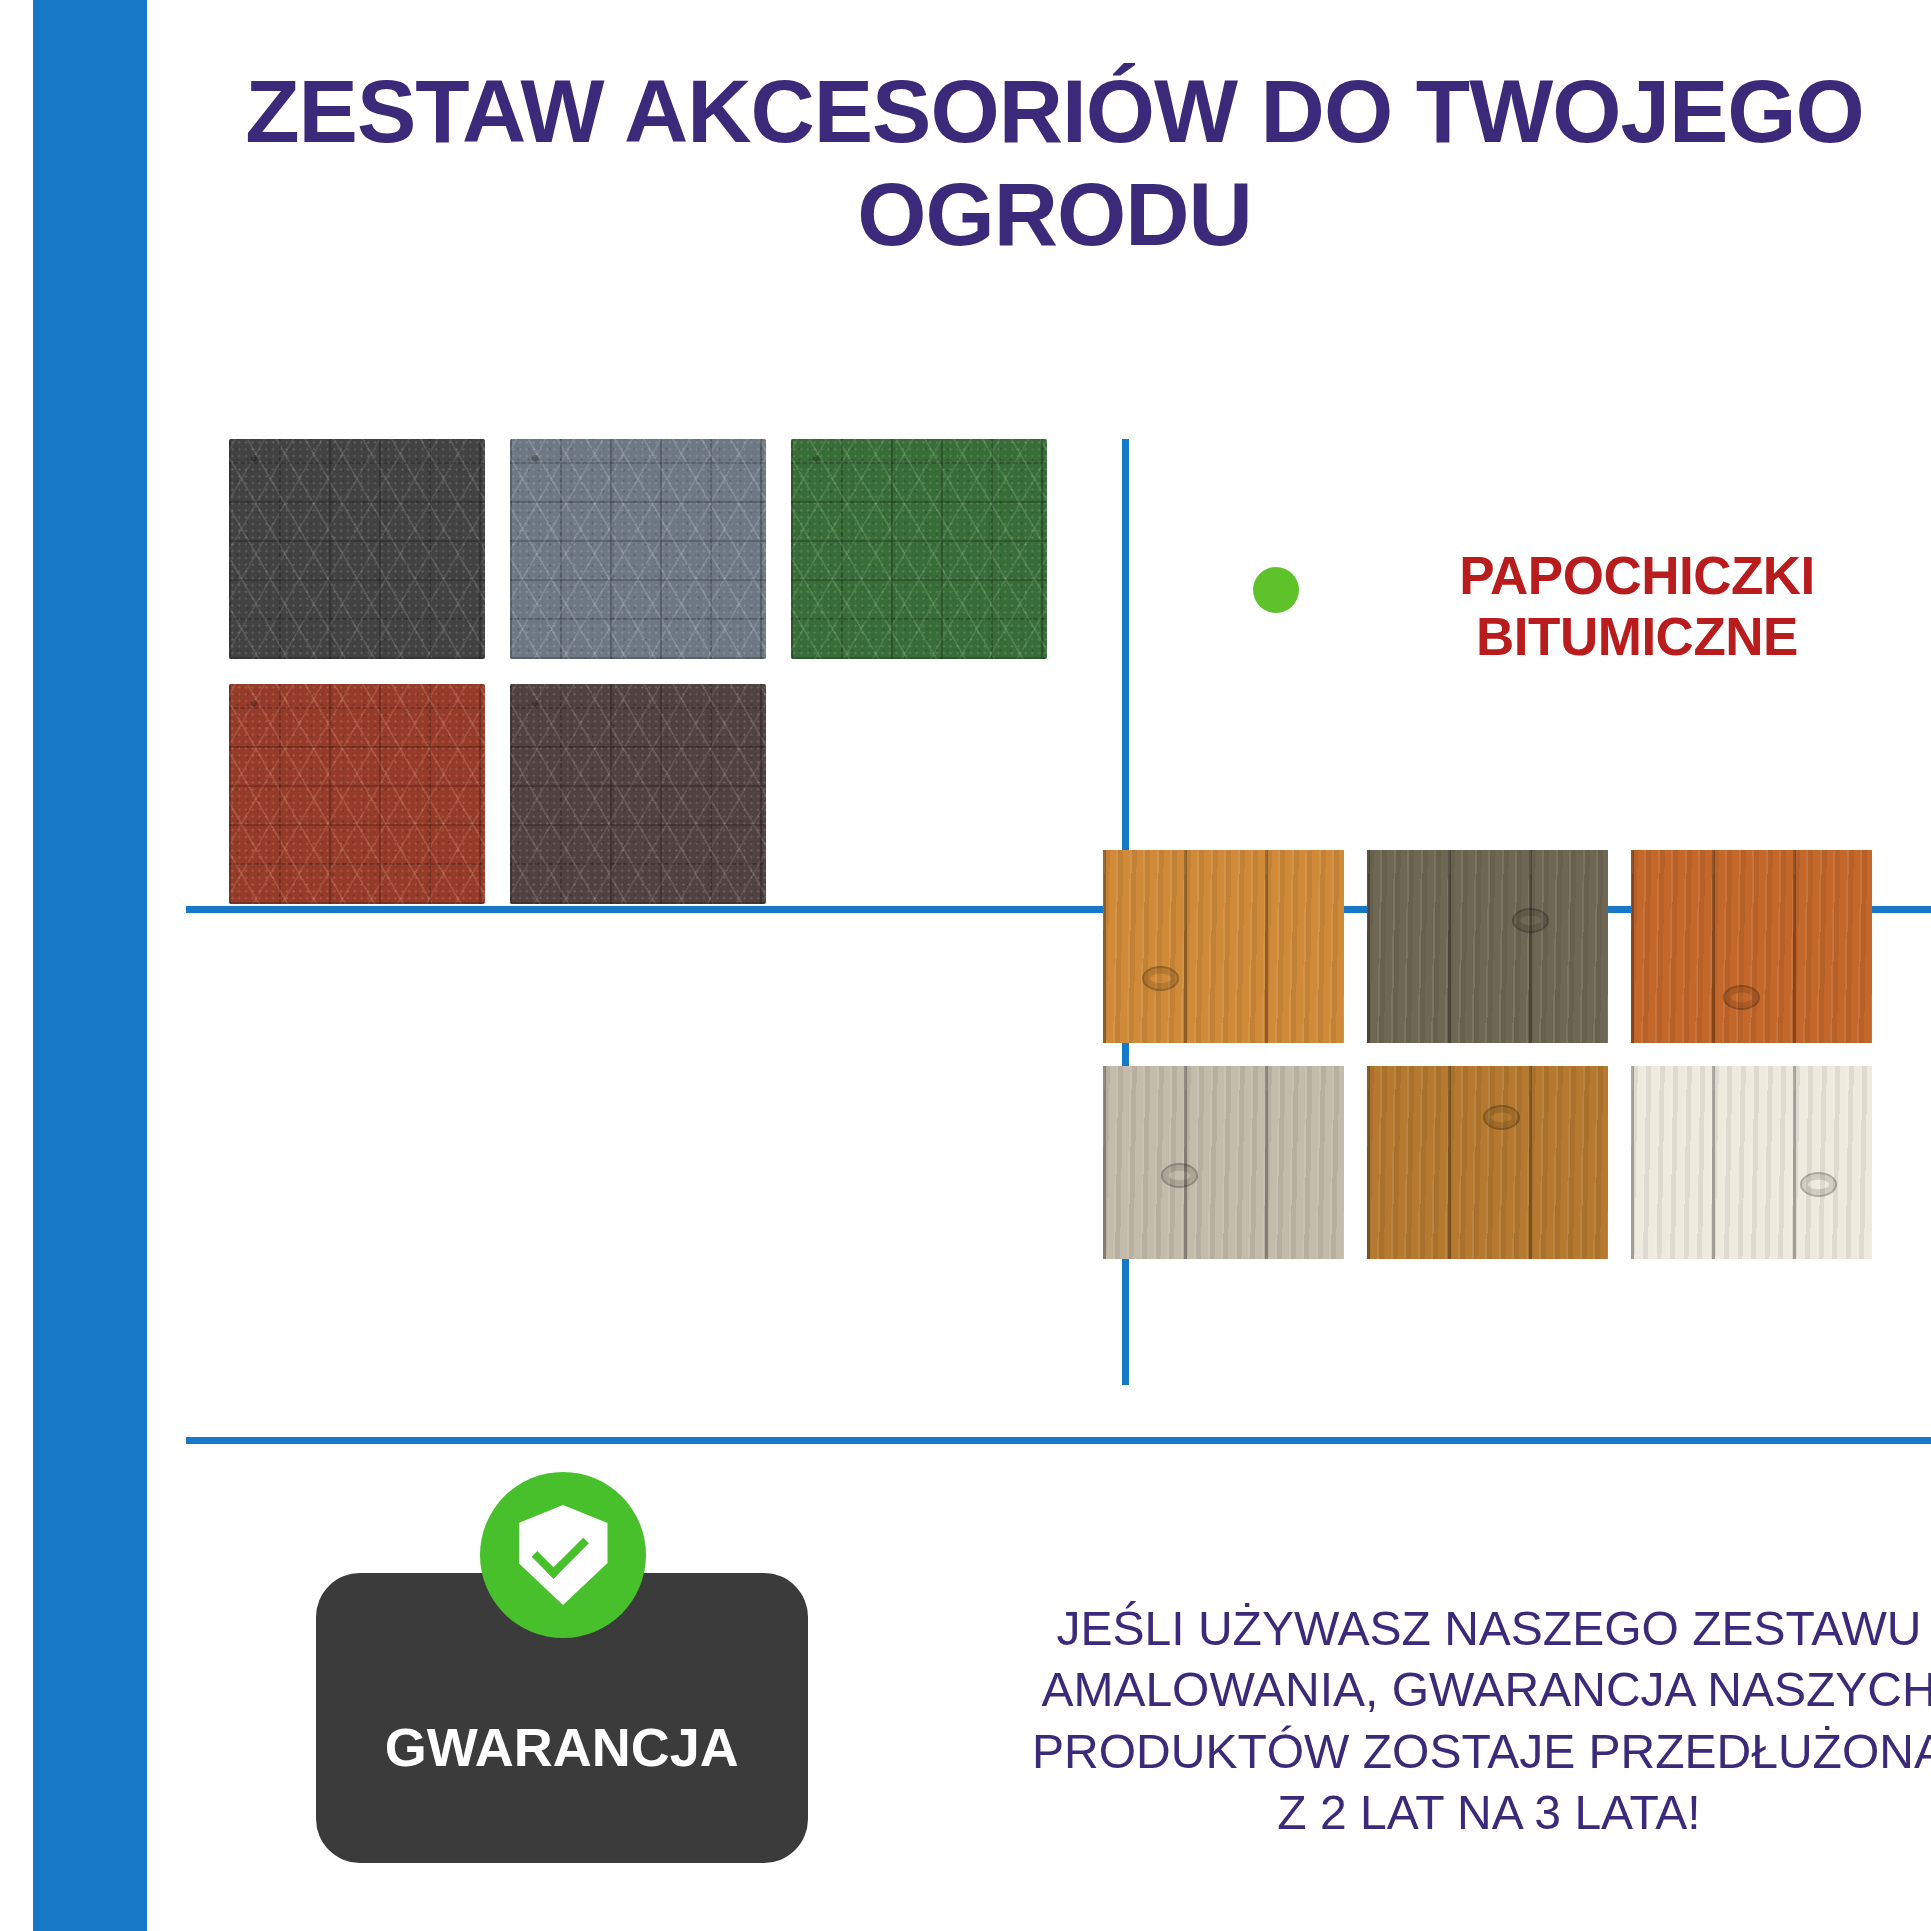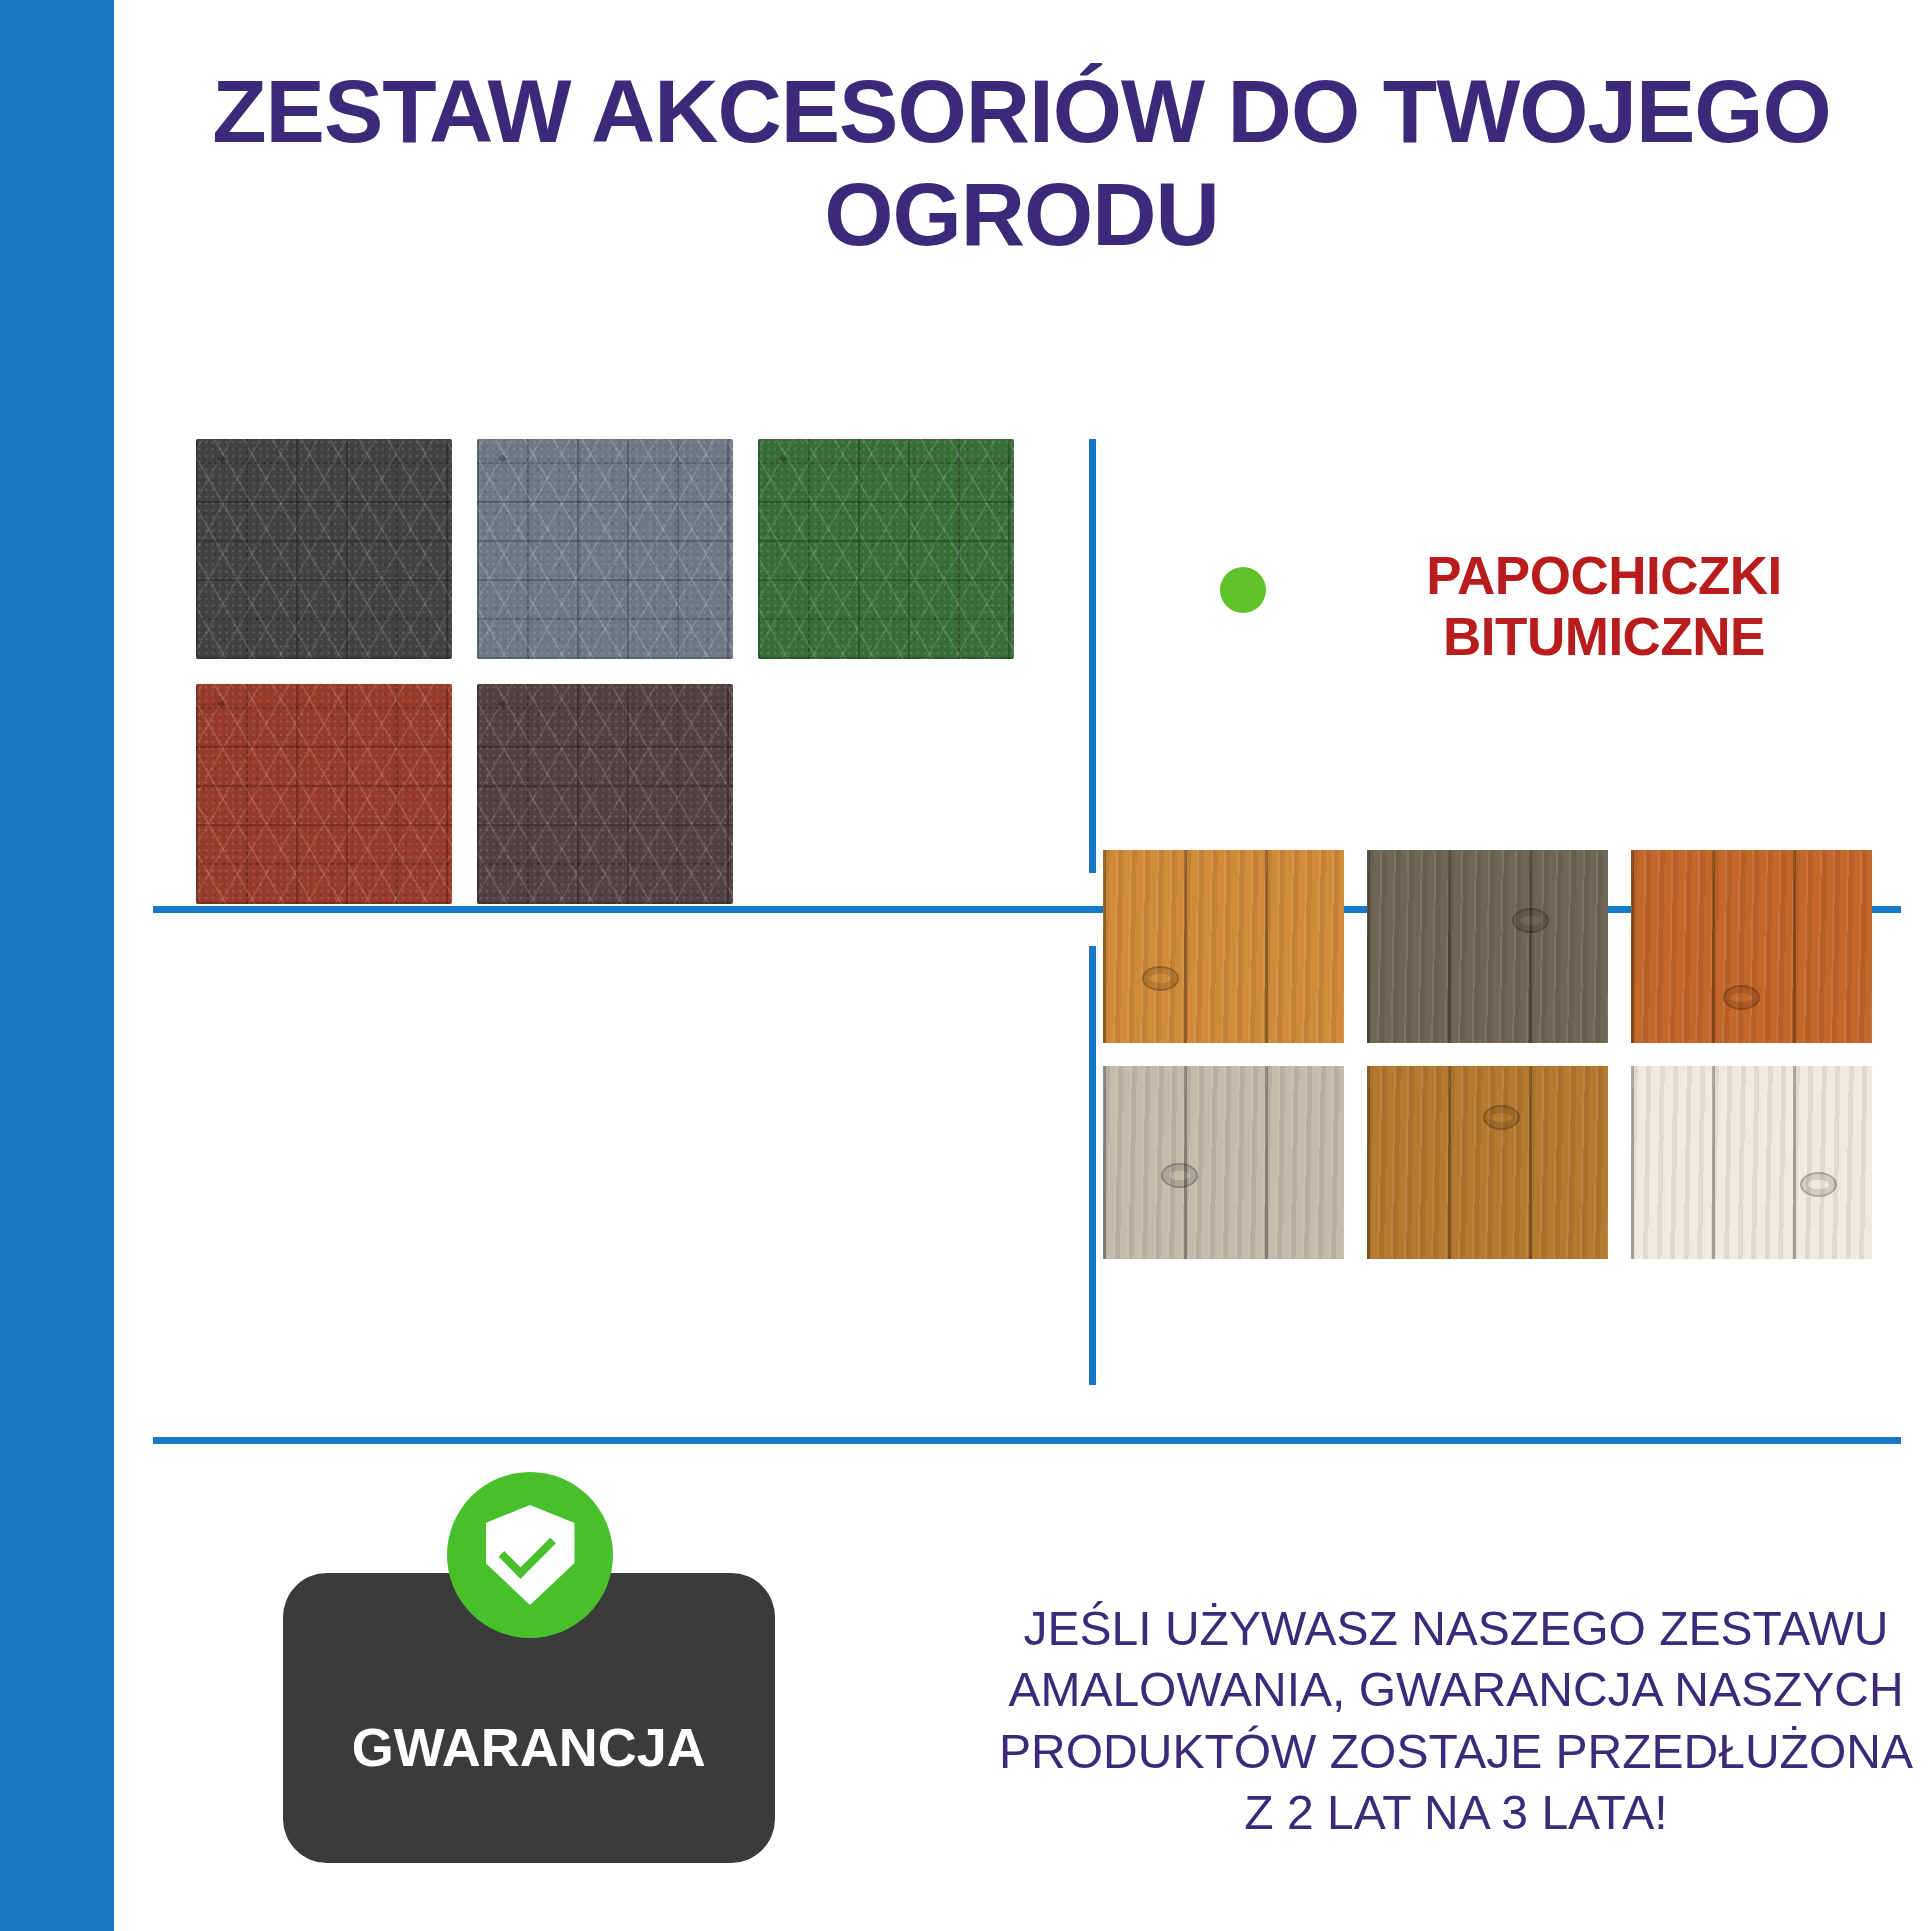--- a/index.html
+++ b/index.html
@@ -11,20 +11,21 @@
     width: 1931px;
     height: 1931px;
     font-family: "Liberation Sans", sans-serif;
     overflow: hidden;
     position: relative;
   }
   .page {
     position: absolute;
     inset: 0;
     background: #ffffff;
+    margin-left: 33px;
   }
   
   .left-bar {
     position: absolute;
     left: 0;
     top: 0;
     width: 114px;
     height: 1931px;
     background: #1878c8;
   }

